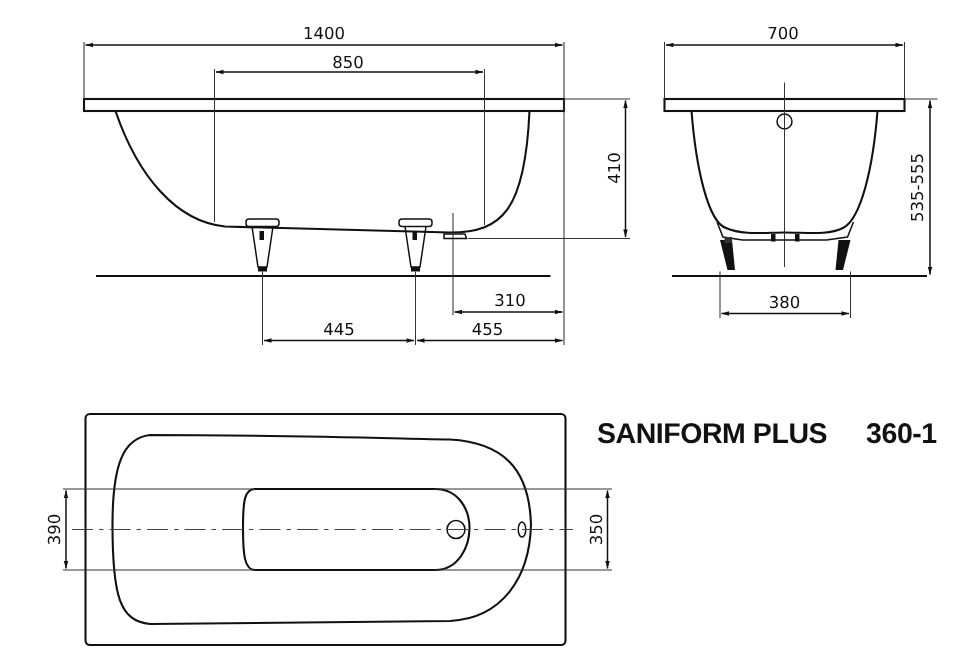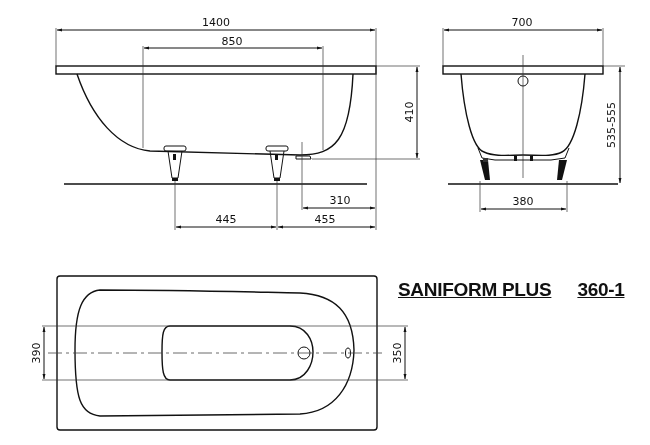--- a/index.html
+++ b/index.html
@@ -1,20 +1,20 @@
 <!DOCTYPE html>
 <html><head>
   <meta charset="utf-8">
   <style>
     html, body { margin: 0; padding: 0; background: #ffffff; }
     body { width: 650px; height: 445px; position: relative; overflow: hidden; }
     #drawing { position: absolute; left: 0; top: 0; width: 650px; height: 445px; }
     .dim-text { font-family: "DejaVu Sans", sans-serif; font-size: 11px; fill: #111; }
     .title { position: absolute; left: 398px; top: 279px; font-family: "Liberation Sans", sans-serif;
-             font-weight: bold; font-size: 19px; color: #111; letter-spacing: -0.3px; white-space: nowrap; text-decoration: underline; }
+             font-weight: bold; font-size: 19px; color: #111; letter-spacing: -0.3px; white-space: nowrap; }
     .title .model { margin-left: 26px; }
     .ln { stroke: #111; stroke-width: 1; fill: none; }
     .thick { stroke: #111; stroke-width: 1.4; fill: none; }
     .thin { stroke: #333; stroke-width: 0.7; fill: none; }
     .center { stroke: #444; stroke-width: 0.8; fill: none; stroke-dasharray: 14 4 3 4; }
   </style>
 </head>
 <body>
 
 <svg id="drawing" viewBox="0 0 650 445" xmlns="http://www.w3.org/2000/svg">

